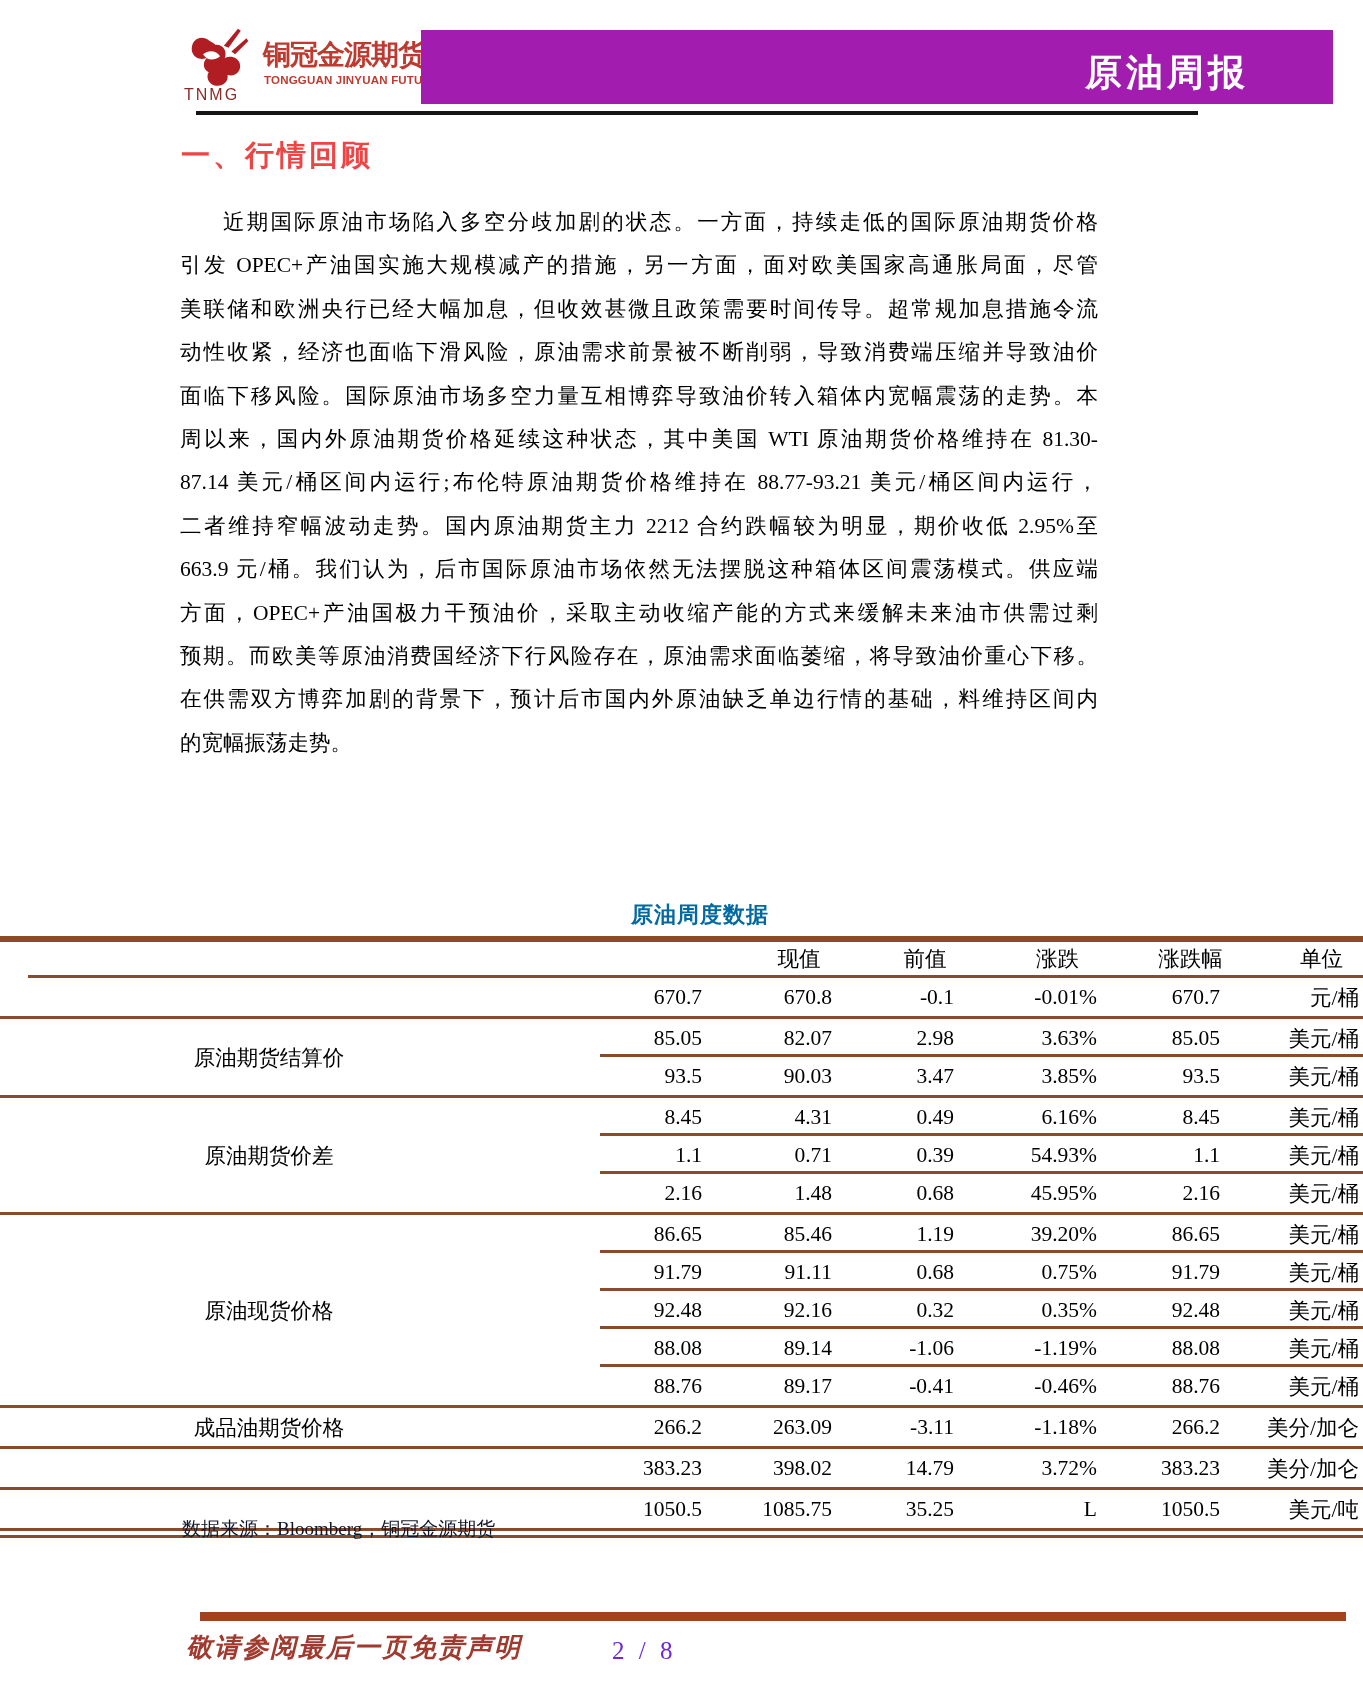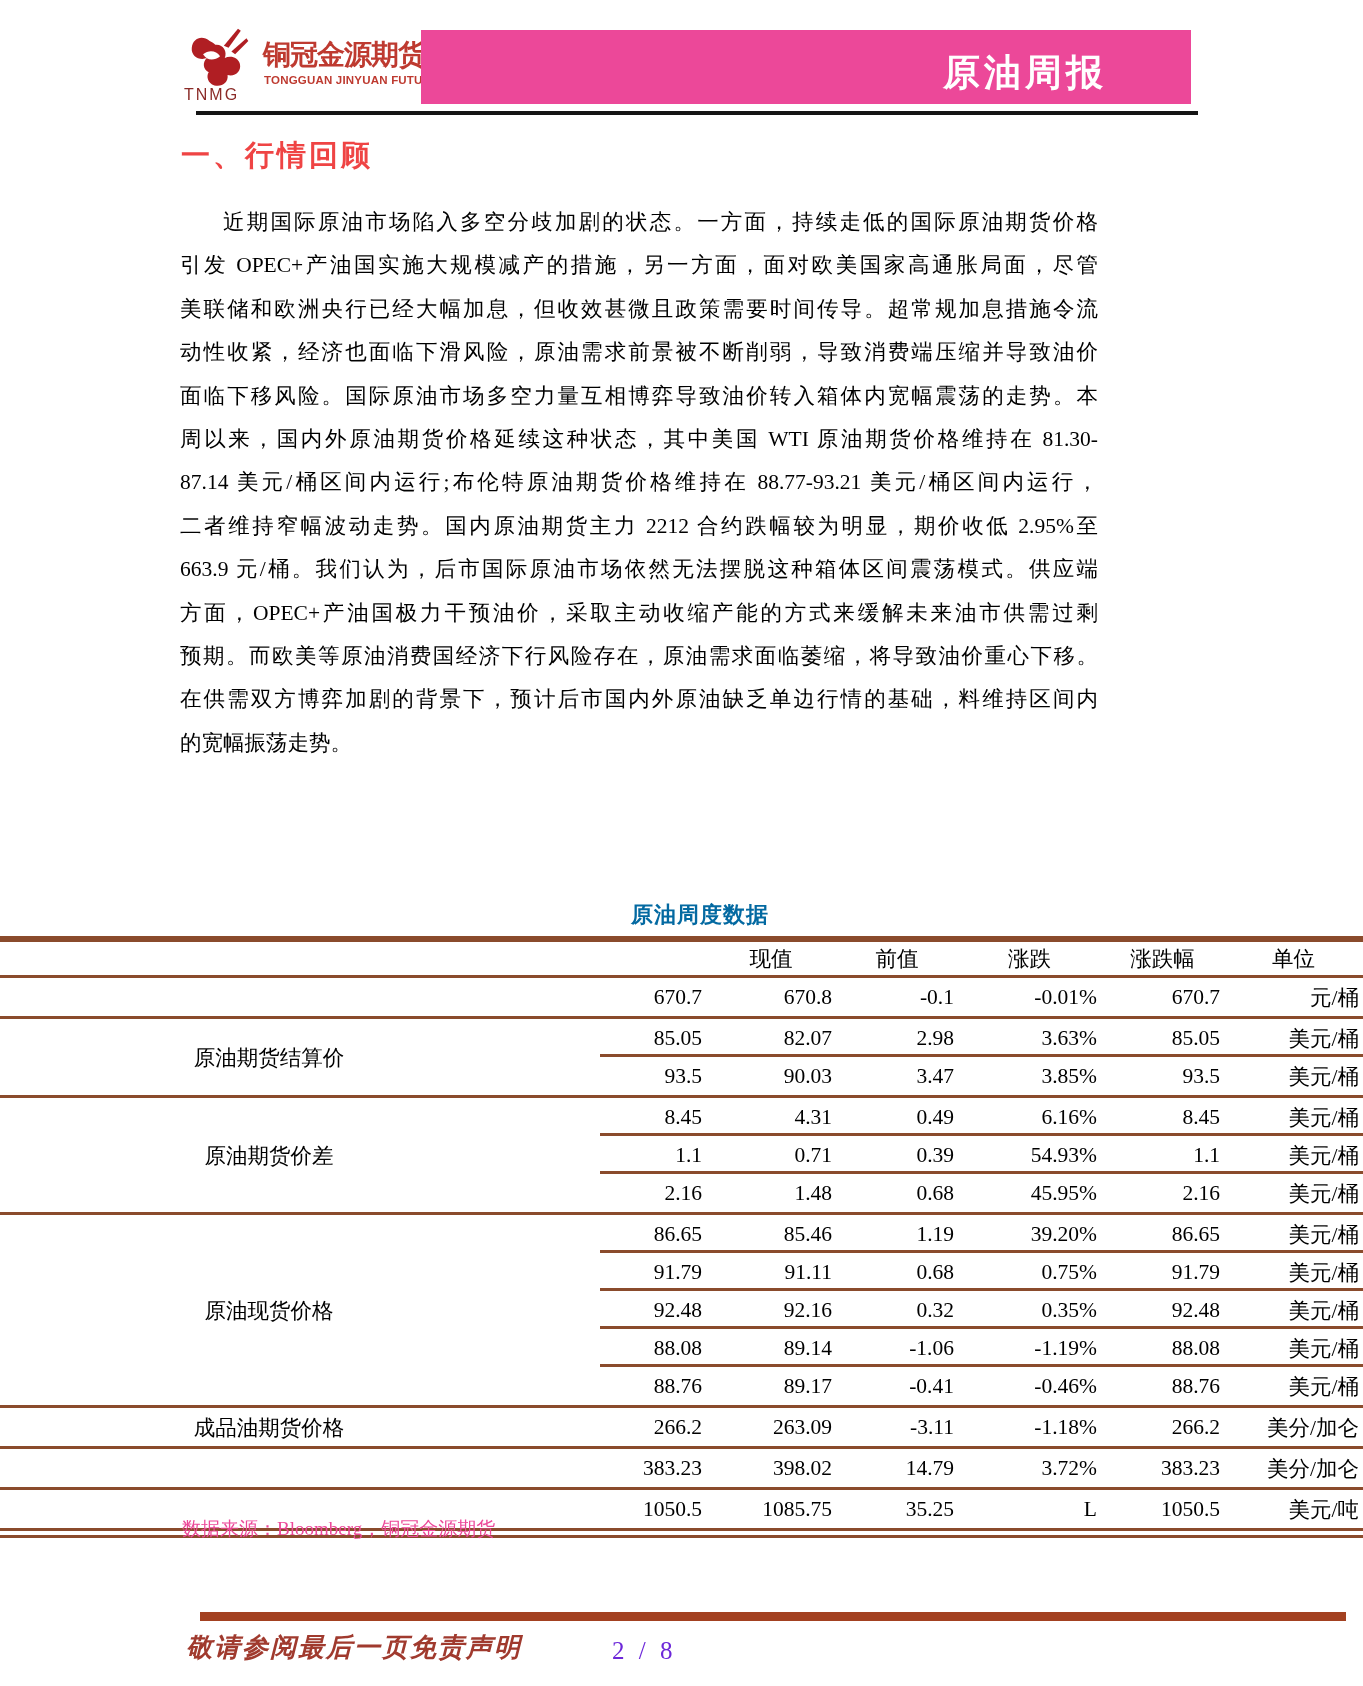--- a/index.html
+++ b/index.html
@@ -9,54 +9,54 @@
     font-family:"Liberation Serif", serif; color:#000; overflow:hidden;
   }
   
   .logo-mark { position:absolute; left:182px; top:26px; }
   .logo-tnmg { position:absolute; left:184px; top:86px; font-size:16px; letter-spacing:2px;
                color:#8B2B28; font-family:Liberation Sans, sans-serif; }
   .logo-cn   { position:absolute; left:263px; top:36px; font-size:28px; font-weight:bold;
                letter-spacing:-1px; color:#BE3A30; }
   .logo-en   { position:absolute; left:264px; top:74px; font-size:11.5px; font-weight:bold;
                color:#BE3A30; font-family:"Liberation Sans", sans-serif; letter-spacing:0.2px; }
-  .banner    { position:absolute; left:421px; top:30px; width:770px; height:74px;
-               background:#ec4899; display:flex; align-items:flex-end; justify-content:flex-end;
+  .banner    { position:absolute; left:421px; top:30px; width:912px; height:74px;
+               background:#a21caf; display:flex; align-items:flex-end; justify-content:flex-end;
                padding:0 84px 6px 0; }
   .banner-title { color:#ffffff; font-size:37px; font-weight:bold; letter-spacing:4px; }
   .header-rule { position:absolute; left:196px; top:111px; width:1002px; height:4px; background:#151515; }
   
   .section-heading { position:absolute; left:181px; top:136px; font-size:29px; font-weight:bold;
                      color:#ef4444; letter-spacing:3px; }
   
   .body-text { position:absolute; left:180px; top:201px; width:918px; font-size:21.5px;
                line-height:43.4px; color:#000; }
   .body-line { text-align:justify; text-align-last:justify; text-justify:inter-ideograph; }
   .body-line.first { text-indent:2em; }
   .body-line.last  { text-align-last:left; }
   
   .table-title { position:absolute; left:550px; top:900px; width:300px; text-align:center;
                  font-size:22px; font-weight:bold; color:#0369a1; letter-spacing:1px; }
   .tbl { position:absolute; left:0; top:936px; width:1363px; font-size:21.5px; }
   .tbl-topline { height:4px; border-top:3px solid #8A4B2C; border-bottom:3px solid #8A4B2C; }
   .t-head { display:grid; grid-template-columns:560px 146px 130px 122px 143px 123px 139px;
-            height:36px; align-items:center; border-bottom:3px solid #8A4B2C; }
+            height:36px; align-items:center; border-bottom:3px solid #8A4B2C;margin-left:28px; }
   .t-head .hcell { text-align:center; }
   .grp { position:relative; border-bottom:3px solid #8A4B2C; }
   .grp:last-child { border-bottom:3px solid #8A4B2C; }
   .grp-label { position:absolute; left:0; top:0; bottom:0; width:520px;
                display:flex; align-items:center; justify-content:center;padding-left:18px; }
   .row { position:relative; display:grid; grid-template-columns:560px 146px 130px 122px 143px 123px 139px;
          height:38px; align-items:center; }
   .grp .row:not(:last-child)::after { content:""; position:absolute; left:600px; right:0; bottom:0;
          height:3px; background:#8A4B2C; }
   .cell { text-align:right; padding-right:4px; white-space:nowrap; }
   .cell.c0 { text-align:center; padding-right:0; }
   .tbl-bottomline { height:0; border-top:3px solid #8A4B2C; margin-top:4px; }
-  .source-note { position:absolute; left:182px; top:1516px; font-size:19px; color:#ec4899; }
+  .source-note { position:absolute; left:182px; top:1516px; font-size:19px; color:#0f172a; }
   
   .footer-rule { position:absolute; left:200px; top:1612px; width:1146px; height:9px; background:#A34121; }
   .footer-disclaimer { position:absolute; left:186px; top:1630px; font-size:26px; font-style:italic;
                        font-weight:bold; color:#A03A2E; letter-spacing:2px; }
   .footer-page { position:absolute; left:612px; top:1637px; font-size:25px; color:#6d28d9; letter-spacing:4px; }
 </style>
 </head>
 <body>
 
 <div class="page">

